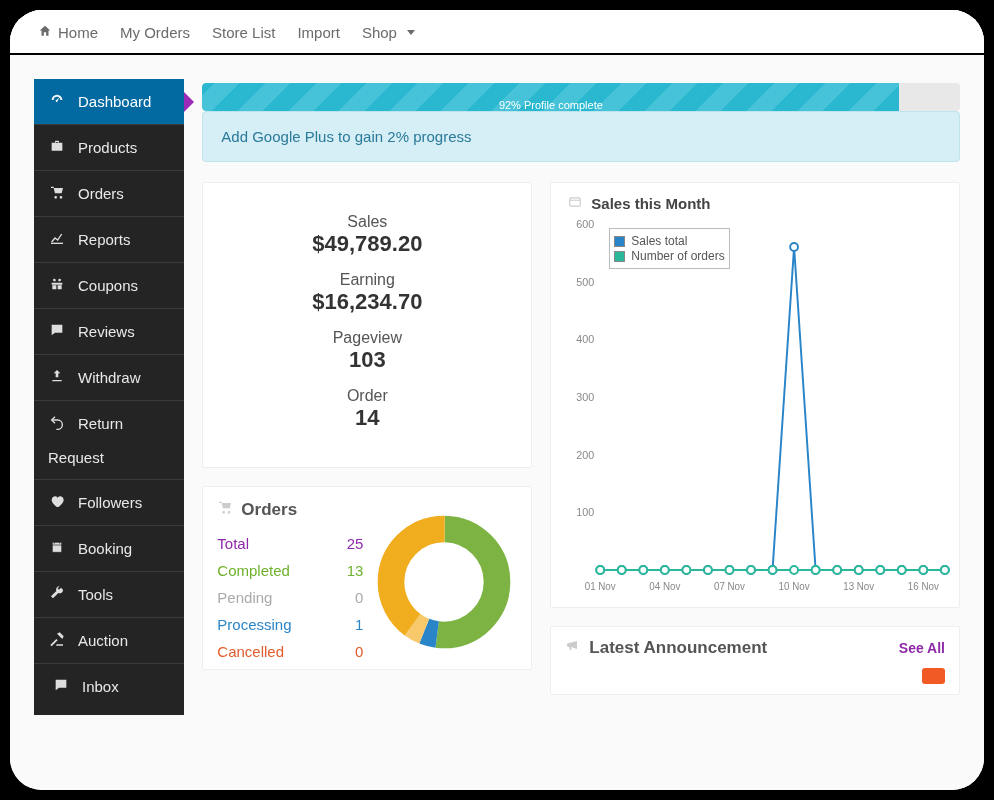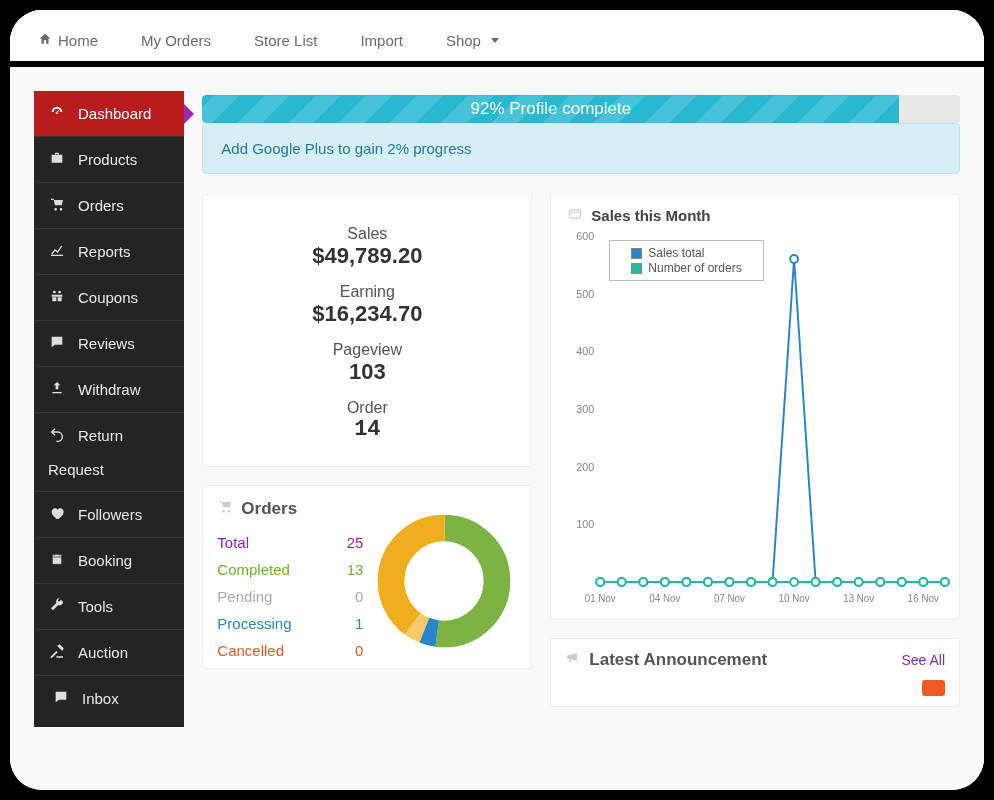--- a/index.html
+++ b/index.html
@@ -26,24 +26,24 @@
     height: 100%;
     background: #fafafa;
     color: #333;
     font-size: 15px;
     overflow: hidden;
   }
   
   .topnav {
     display: flex;
     align-items: center;
-    gap: 43px;
-    padding: 22px 28px 12px 28px;
+    gap: 22px;
+    padding: 14px 28px 12px 28px;
     background: #fff;
-    border-bottom: 6px solid #000000;
+    border-bottom: 2px solid #000000;
     color: #6b6b6b;
   }
   .topnav a { color: #6b6b6b; text-decoration: none; cursor: pointer; display: inline-flex; align-items: center; gap: 6px; }
   .icon { display: inline-block; }
   .caret-down {
     display:inline-block; width:0; height:0;
     border-left:4px solid transparent; border-right:4px solid transparent;
     border-top:5px solid #6b6b6b; margin-left:4px; vertical-align:middle;
   }
   
@@ -68,21 +68,21 @@
     align-items: center;
     gap: 12px;
     padding: 13px 14px;
     border-bottom: 1px solid #3b3b3b;
     cursor: pointer;
     color: #e8e8e8;
     position: relative;
   }
   .side-item .sicon { width: 18px; text-align: center; opacity: 0.95; }
   .side-item.active {
-    background: #b91c1c;
+    background: #0369a1;
     color: #fff;
   }
   .side-item.active::after {
     content: "";
     position: absolute;
     right: -10px; top: 50%; transform: translateY(-50%);
     border-top: 10px solid transparent;
     border-bottom: 10px solid transparent;
     border-left: 10px solid #9b2ab9;
   }
@@ -108,22 +108,22 @@
   }
   .progress-fill {
     height: 100%;
     width: 92%;
     background: repeating-linear-gradient(
       -45deg,
       #2ab8d0 0 18px,
       #46c3d8 18px 36px
     );
     color: #fff;
-    font-size: 17px;
-    display: flex; align-items: center; justify-content: center;
+    font-size: 11px;
+    display: flex; align-items: flex-end; justify-content: center;
     border-radius: 4px 0 0 4px;
   }
   .tip-box {
     background: #d6eef5;
     border: 1px solid #bfe3ec;
     border-radius: 4px;
     padding: 16px 18px;
     color: #2a7a9a;
   }
   
@@ -161,28 +161,28 @@
   .c-proc    { color:#2a85c8; }
   .c-cancel  { color:#e25b2c; }
   .donut-wrap { flex:1; display:flex; align-items:center; justify-content:center; min-width:0; }
   .donut-wrap svg { width: 140px; height: 140px; }
   
   .rightcol { flex: 1 1 auto; display:flex; flex-direction:column; gap:18px; min-width:0; }
   .chart-card { padding: 10px 4px 6px 12px; }
   .chart-title { display:flex; align-items:center; gap:8px; font-weight:700; color:#444; margin: 2px 4px 6px 4px; }
   .legend-box {
     position:absolute; left:46px; top:10px;
-    background:#fff; border:1px solid #bbb; padding:4px 21px;
+    background:#fff; border:1px solid #bbb; padding:4px 4px;
     font-size:12px; color:#555;
   }
   .legend-row { display:flex; align-items:center; gap:6px; margin:1px 0;}
   .legend-swatch { width:11px; height:11px; border:1px solid #888; }
   .announce-card { padding: 10px 14px; }
   .announce-head { display:flex; align-items:center; justify-content:space-between; }
-  .see-all { color:#8e2aa8; font-weight:400; font-size:14px; cursor:pointer; }
+  .see-all { color:#8e2aa8; font-weight:700; font-size:14px; cursor:pointer; }
   .orange-chip {
     align-self:flex-end;
     background:#f15a24; color:#fff;
     border-radius:3px; padding:2px 10px; font-size:11px;
     margin-top:10px;
   }
 </style>
 </head>
 <body>
 
@@ -342,21 +342,21 @@
 
         <div style="display:flex; flex-direction:column; gap:18px;">
           <div class="card stats-card">
             <div class="stat-label">Sales</div>
             <div class="stat-value">$49,789.20</div>
             <div class="stat-label">Earning</div>
             <div class="stat-value">$16,234.70</div>
             <div class="stat-label">Pageview</div>
             <div class="stat-value">103</div>
             <div class="stat-label">Order</div>
-            <div class="stat-value" style="margin-bottom:4px;font-family:Liberation Mono, monospace;">14</div>
+            <div class="stat-value" style="margin-bottom:16px;">14</div>
           </div>
 
           <div class="card orders-card">
             <div style="flex:1;">
               <div class="section-title">
                 <span class="tico">
                   <svg width="16" height="16" viewBox="0 0 24 24" fill="#ccc">
                         <path d="M7 6h14l-2 8H9L7 6zm-3-2h3l.5 2H3V4zm6 14a2 2 0 110 4 2 2 0 010-4zm8 0a2 2 0 110 4 2 2 0 010-4z"></path>
                       </svg>
                 </span>

